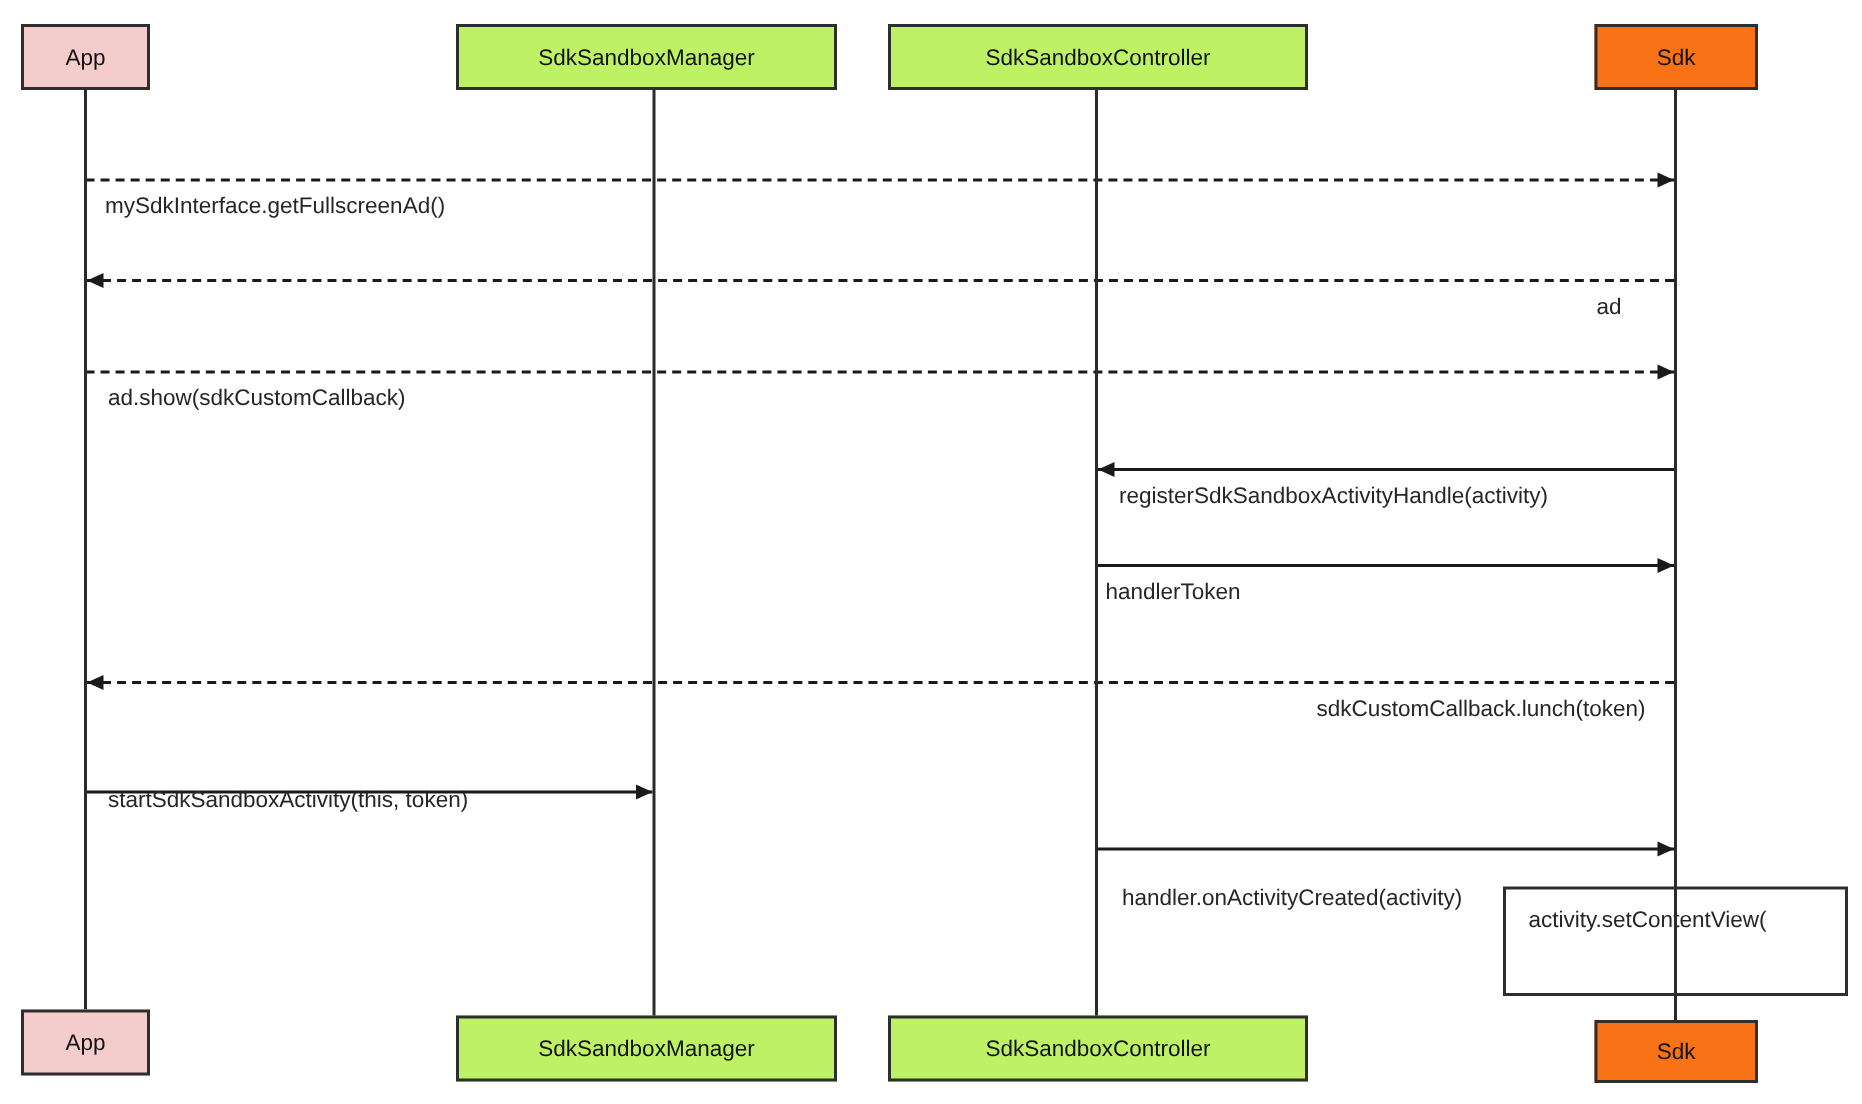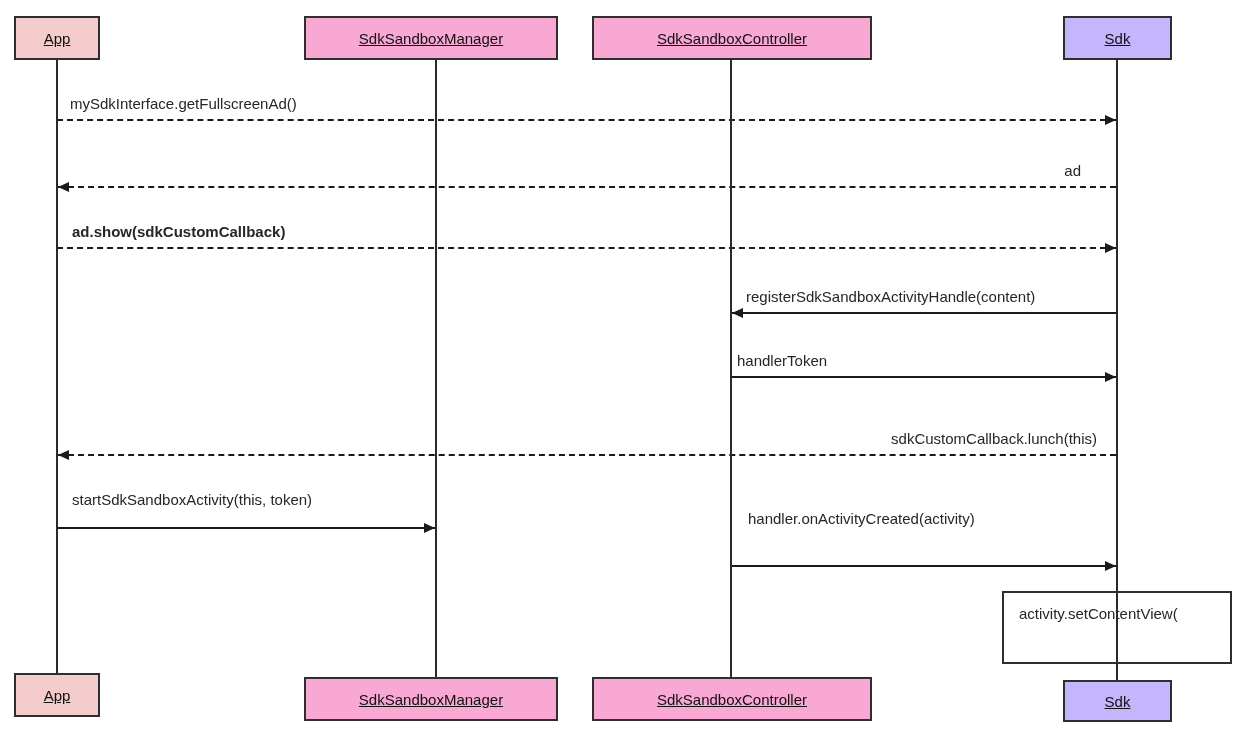--- a/index.html
+++ b/index.html
@@ -21,31 +21,31 @@
     position: absolute;
     height: 44px;
     border: 2px solid #2e2e2e;
     box-sizing: border-box;
     display: flex;
     align-items: center;
     justify-content: center;
     font-size: 15px;
     color: #111111;
     z-index: 4;
-    text-decoration: underline;
   }
   .fill-pink   { background: #f4cccc; }
-  .fill-yellow { background: #f9a8d4; }
-  .fill-green  { background: #c4b5fd; }
+  .fill-yellow { background: #bef264; }
+  .fill-green  { background: #f97316; }
   .msg-label {
     position: absolute;
     font-size: 15px;
     color: #262626;
     white-space: nowrap;
     z-index: 5;
+    margin-top: 34px;
   }
   .msg-line {
     position: absolute;
     height: 0;
     z-index: 2;
   }
   .msg-line.dashed { border-top: 2px dashed #1a1a1a; }
   .msg-line.solid  { border-top: 2px solid  #1a1a1a; }
   .head-r, .head-l {
     position: absolute;
@@ -112,51 +112,51 @@
     <div class="head-r" style="left:1105px; top:115px;"></div>
   </div>
 
   <div>
     <div class="msg-label" style="right:160px; top:162px;">ad</div>
     <div class="msg-line dashed" style="left:58px; top:186px; width:1058px;"></div>
     <div class="head-l" style="left:58px; top:182px;"></div>
   </div>
 
   <div>
-    <div class="msg-label" style="left:72px; top:223px;font-weight:bold;">ad.show(sdkCustomCallback)</div>
+    <div class="msg-label" style="left:72px; top:223px;">ad.show(sdkCustomCallback)</div>
     <div class="msg-line dashed" style="left:57px; top:247px; width:1059px;"></div>
     <div class="head-r" style="left:1105px; top:243px;"></div>
   </div>
 
   <div>
-    <div class="msg-label" style="left:746px; top:288px;">registerSdkSandboxActivityHandle(content)</div>
+    <div class="msg-label" style="left:746px; top:288px;">registerSdkSandboxActivityHandle(activity)</div>
     <div class="msg-line solid" style="left:732px; top:312px; width:384px;"></div>
     <div class="head-l" style="left:732px; top:308px;"></div>
   </div>
 
   <div>
     <div class="msg-label" style="left:737px; top:352px;text-align:right;">handlerToken</div>
     <div class="msg-line solid" style="left:732px; top:376px; width:384px;"></div>
     <div class="head-r" style="left:1105px; top:372px;"></div>
   </div>
 
   <div>
-    <div class="msg-label" style="right:144px; top:430px;">sdkCustomCallback.lunch(this)</div>
+    <div class="msg-label" style="right:144px; top:430px;">sdkCustomCallback.lunch(token)</div>
     <div class="msg-line dashed" style="left:58px; top:454px; width:1058px;"></div>
     <div class="head-l" style="left:58px; top:450px;"></div>
   </div>
 
   <div>
     <div class="msg-label" style="left:72px; top:491px;">startSdkSandboxActivity(this, token)</div>
     <div class="msg-line solid" style="left:57px; top:527px; width:378px;"></div>
     <div class="head-r" style="left:424px; top:523px;"></div>
   </div>
 
   <div>
-    <div class="msg-label" style="left:748px; top:510px;">handler.onActivityCreated(activity)</div>
+    <div class="msg-label" style="left:748px; top:556px;">handler.onActivityCreated(activity)</div>
     <div class="msg-line solid" style="left:732px; top:565px; width:384px;"></div>
     <div class="head-r" style="left:1105px; top:561px;"></div>
   </div>
 
   <div class="note">
     <div>activity.setContentView(</div>
   </div>
 
 </div>
 

